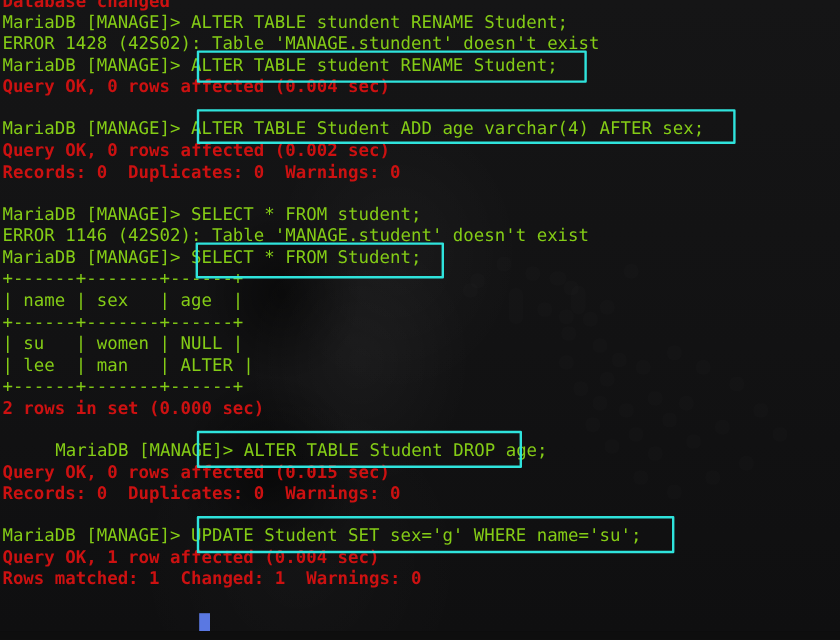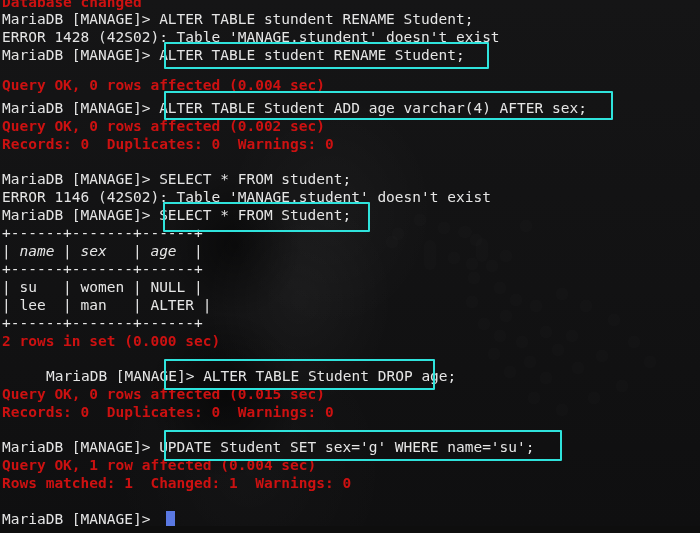--- a/index.html
+++ b/index.html
@@ -42,21 +42,21 @@
     position: absolute;
     inset: 0;
     padding: 0;
   }
   .line {
     position: absolute;
     left: 2px;
     white-space: pre;
     letter-spacing: 0px;
   }
-  .white  { color: #e5e5e5; }
+  .white  { color: #84cc16; }
   .red    { color: #cc1111; font-weight: bold; }
   .hl-box {
     position: absolute;
     border: 2px solid #2fe3dc;
     border-radius: 1px;
     box-sizing: border-box;
     pointer-events: none;
   }
   .cursor {
     position: absolute;
@@ -115,46 +115,45 @@
       <rect x="556" y="404" width="12" height="12" rx="5"></rect>
       <rect x="528" y="392" width="12" height="12" rx="5"></rect>
     </g>
   </svg>
 
   <div id="terminal">
       <div class="line red" style="top: -7px;">Database changed</div>
       <div class="line white" style="top: 10px;">MariaDB [MANAGE]&gt; ALTER TABLE stundent RENAME Student;</div>
       <div class="line white" style="top: 28px;">ERROR 1428 (42S02): Table 'MANAGE.stundent' doesn't exist</div>
       <div class="line white" style="top: 46px;">MariaDB [MANAGE]&gt; ALTER TABLE student RENAME Student;</div>
-      <div class="line red" style="top: 64px; margin-top: 12px;">Query OK, 0 rows affected (0.004 sec)</div>
+      <div class="line red" style="top: 64px;">Query OK, 0 rows affected (0.004 sec)</div>
       <div class="line white" style="top: 82px;"></div>
       <div class="line white" style="top: 99px;">MariaDB [MANAGE]&gt; ALTER TABLE Student ADD age varchar(4) AFTER sex;</div>
       <div class="line red" style="top: 117px;">Query OK, 0 rows affected (0.002 sec)</div>
       <div class="line red" style="top: 135px;">Records: 0  Duplicates: 0  Warnings: 0</div>
       <div class="line white" style="top: 153px;"></div>
       <div class="line white" style="top: 170px;">MariaDB [MANAGE]&gt; SELECT * FROM student;</div>
       <div class="line white" style="top: 188px; text-align: right;">ERROR 1146 (42S02): Table 'MANAGE.student' doesn't exist</div>
       <div class="line white" style="top: 206px;">MariaDB [MANAGE]&gt; SELECT * FROM Student;</div>
       <div class="line white" style="top: 224px;">+------+-------+------+</div>
-      <div class="line white" style="top: 242px; font-style: italic;">| name | sex   | age  |</div>
+      <div class="line white" style="top: 242px;">| name | sex   | age  |</div>
       <div class="line white" style="top: 260px;">+------+-------+------+</div>
       <div class="line white" style="top: 278px;">| su   | women | NULL |</div>
       <div class="line white" style="top: 296px;">| lee  | man   | ALTER |</div>
       <div class="line white" style="top: 314px;">+------+-------+------+</div>
       <div class="line red" style="top: 332px;">2 rows in set (0.000 sec)</div>
       <div class="line white" style="top: 350px;"></div>
       <div class="line white" style="top: 367px; padding-left: 44px;">MariaDB [MANAGE]&gt; ALTER TABLE Student DROP age;</div>
       <div class="line red" style="top: 385px;">Query OK, 0 rows affected (0.015 sec)</div>
       <div class="line red" style="top: 403px;">Records: 0  Duplicates: 0  Warnings: 0</div>
       <div class="line white" style="top: 421px;"></div>
       <div class="line white" style="top: 438px;">MariaDB [MANAGE]&gt; UPDATE Student SET sex='g' WHERE name='su';</div>
       <div class="line red" style="top: 456px;">Query OK, 1 row affected (0.004 sec)</div>
       <div class="line red" style="top: 474px;">Rows matched: 1  Changed: 1  Warnings: 0</div>
       <div class="line white" style="top: 492px;"></div>
-      <div class="line white" style="top: 510px;">MariaDB [MANAGE]&gt; </div>
     </div>
 
   <div id="overlays">
       <div class="hl-box" title="ALTER TABLE student RENAME Student;" style="left: 164px; top: 42px; width: 325px; height: 27px;"></div>
       <div class="hl-box" title="ALTER TABLE Student ADD age varchar(4) AFTER sex;" style="left: 164px; top: 91px; width: 449px; height: 29px;"></div>
       <div class="hl-box" title="SELECT * FROM Student;" style="left: 163px; top: 202px; width: 207px; height: 30px;"></div>
       <div class="hl-box" title="ALTER TABLE Student DROP age;" style="left: 164px; top: 359px; width: 271px; height: 31px;"></div>
       <div class="hl-box" title="UPDATE Student SET sex='g' WHERE name='su';" style="left: 164px; top: 430px; width: 398px; height: 31px;"></div>
       <div class="cursor" style="left: 166px; top: 511px;"></div>
     </div>

